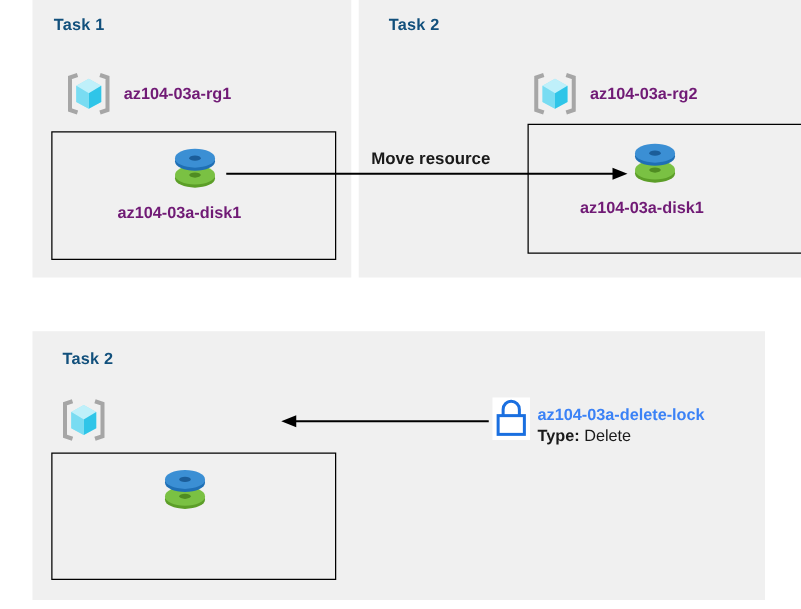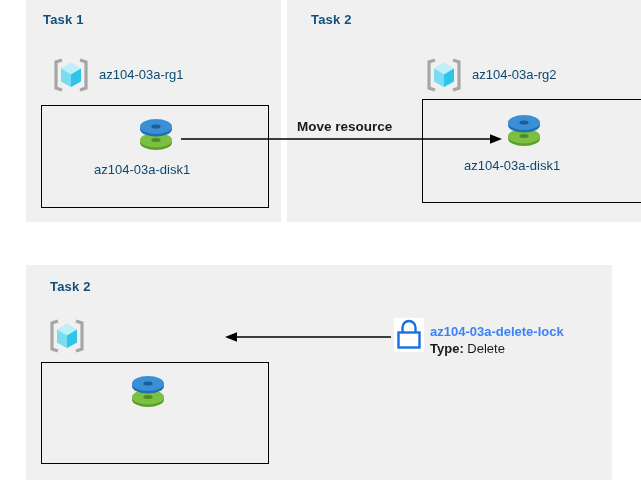--- a/index.html
+++ b/index.html
@@ -57,22 +57,22 @@
     position: absolute;
     width: 30px;
     height: 34px;
     background: #ffffff;
   }
   .lock-icon svg { display: block; }
   
   .res-label {
     position: absolute;
     font-size: 13px;
-    font-weight: normal;
-    color: #0c4a6e;
+    font-weight: bold;
+    color: #701a75;
     white-space: nowrap;
   }
   .arrow-label {
     position: absolute;
     font-size: 13.5px;
     font-weight: bold;
     color: #1a1a1a;
     white-space: nowrap;
   }
   .lock-label {

